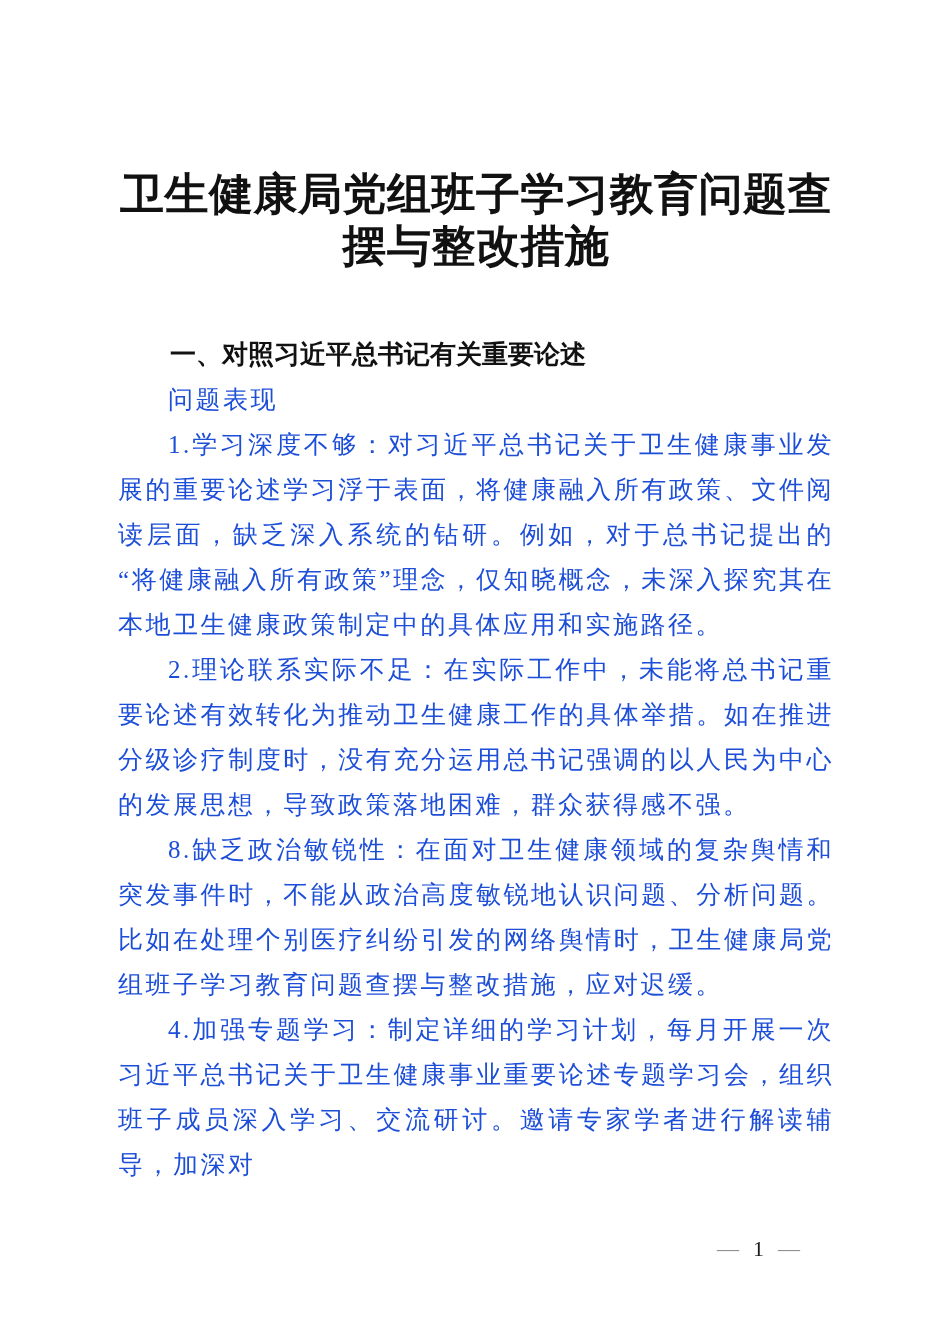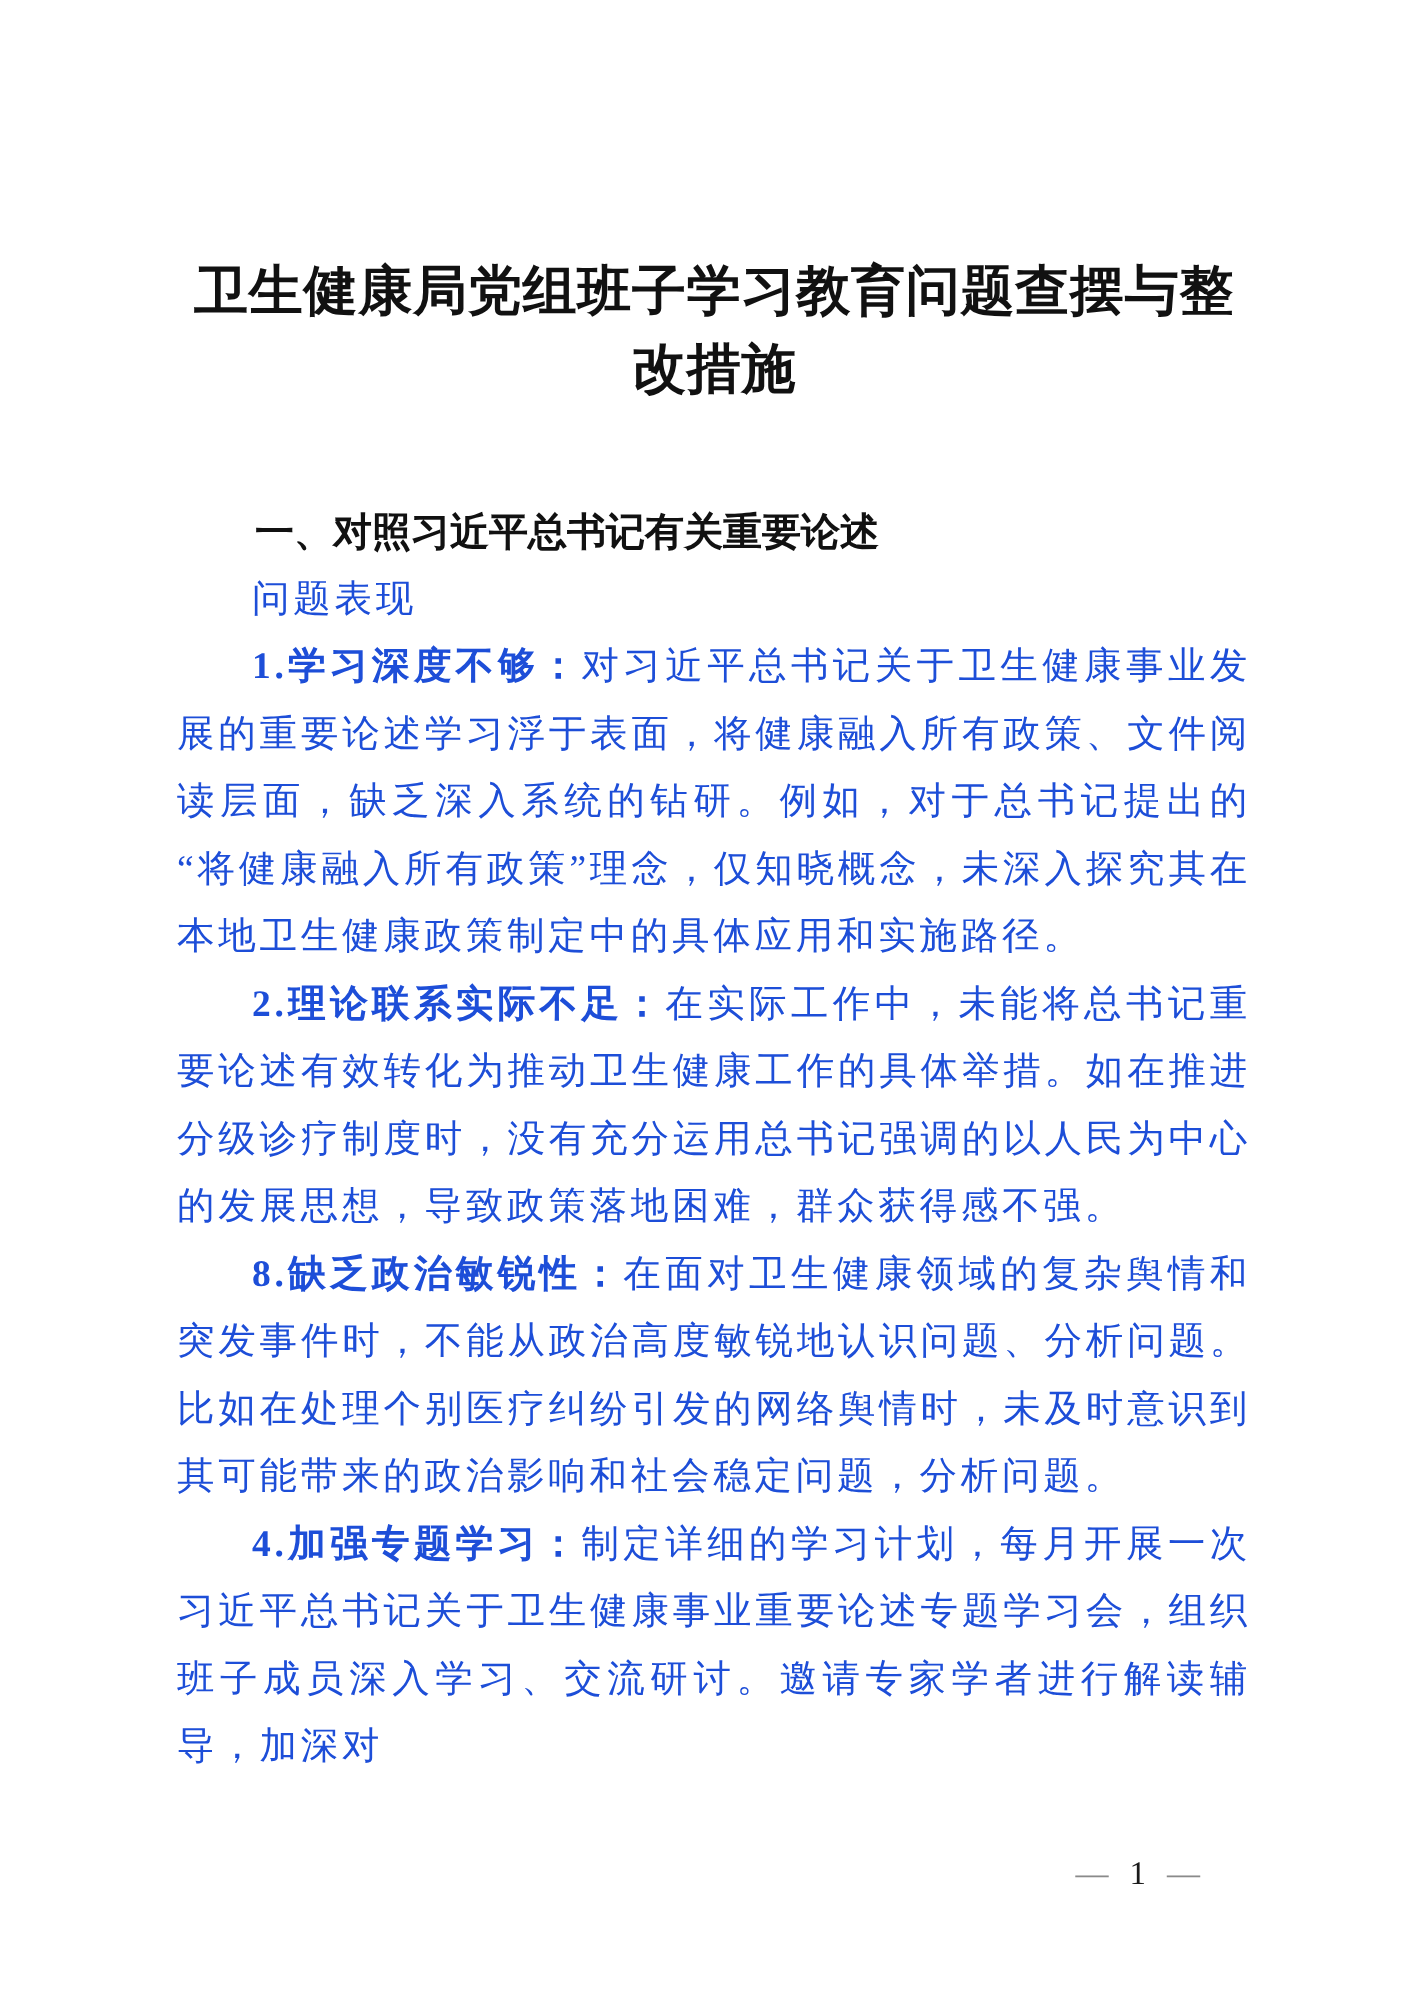--- a/index.html
+++ b/index.html
@@ -19,21 +19,21 @@
     position: absolute;
     left: 118px;
     top: 0;
     width: 716px;
   }
   .doc-title {
     margin: 168px 0 0 0;
     text-align: center;
     font-family: "Liberation Sans", "DejaVu Sans", sans-serif;
     font-weight: 700;
-    font-size: 36px;
+    font-size: 44px;
     line-height: 52px;
     letter-spacing: 0.5px;
     color: #111111;
   }
   .section-heading {
     margin: 60px 0 0 0;
     font-family: "Liberation Sans", "DejaVu Sans", sans-serif;
     font-weight: 700;
     font-size: 26px;
     line-height: 45px;
@@ -45,21 +45,21 @@
     font-size: 25px;
     line-height: 45px;
     letter-spacing: 2.5px;
     text-align: justify;
     text-justify: inter-character;
     text-indent: 2em;
     margin: 0;
     color: #1d4ed8;
   }
   .para-lead {
-    font-weight: 700;
+    font-weight: 400;
   }
   .page-number {
     position: absolute;
     top: 1236px;
     right: 150px;
     font-family: "Liberation Serif", "DejaVu Serif", serif;
     font-size: 22px;
     line-height: 26px;
     color: #1a1a1a;
     white-space: nowrap;
@@ -86,21 +86,21 @@
 
     <p class="body-text">
       <span class="para-lead">1.学习深度不够：</span><span>对习近平总书记关于卫生健康事业发展的重要论述学习浮于表面，将健康融入所有政策、文件阅读层面，缺乏深入系统的钻研。例如，对于总书记提出的“将健康融入所有政策”理念，仅知晓概念，未深入探究其在本地卫生健康政策制定中的具体应用和实施路径。</span>
     </p>
 
     <p class="body-text">
       <span class="para-lead">2.理论联系实际不足：</span><span>在实际工作中，未能将总书记重要论述有效转化为推动卫生健康工作的具体举措。如在推进分级诊疗制度时，没有充分运用总书记强调的以人民为中心的发展思想，导致政策落地困难，群众获得感不强。</span>
     </p>
 
     <p class="body-text">
-      <span class="para-lead">8.缺乏政治敏锐性：</span><span>在面对卫生健康领域的复杂舆情和突发事件时，不能从政治高度敏锐地认识问题、分析问题。比如在处理个别医疗纠纷引发的网络舆情时，未及时意识到其可能带来的政治影响和社会稳定问题，分析问题。</span>
+      <span class="para-lead">8.缺乏政治敏锐性：</span><span>在面对卫生健康领域的复杂舆情和突发事件时，不能从政治高度敏锐地认识问题、分析问题。比如在处理个别医疗纠纷引发的网络舆情时，卫生健康局党组班子学习教育问题查摆与整改措施，应对迟缓。</span>
     </p>
 
 
     <p class="body-text">
       <span class="para-lead">4.加强专题学习：</span><span>制定详细的学习计划，每月开展一次习近平总书记关于卫生健康事业重要论述专题学习会，组织班子成员深入学习、交流研讨。邀请专家学者进行解读辅导，加深对</span>
     </p>
 
   </div>
 
   <div class="page-number">

